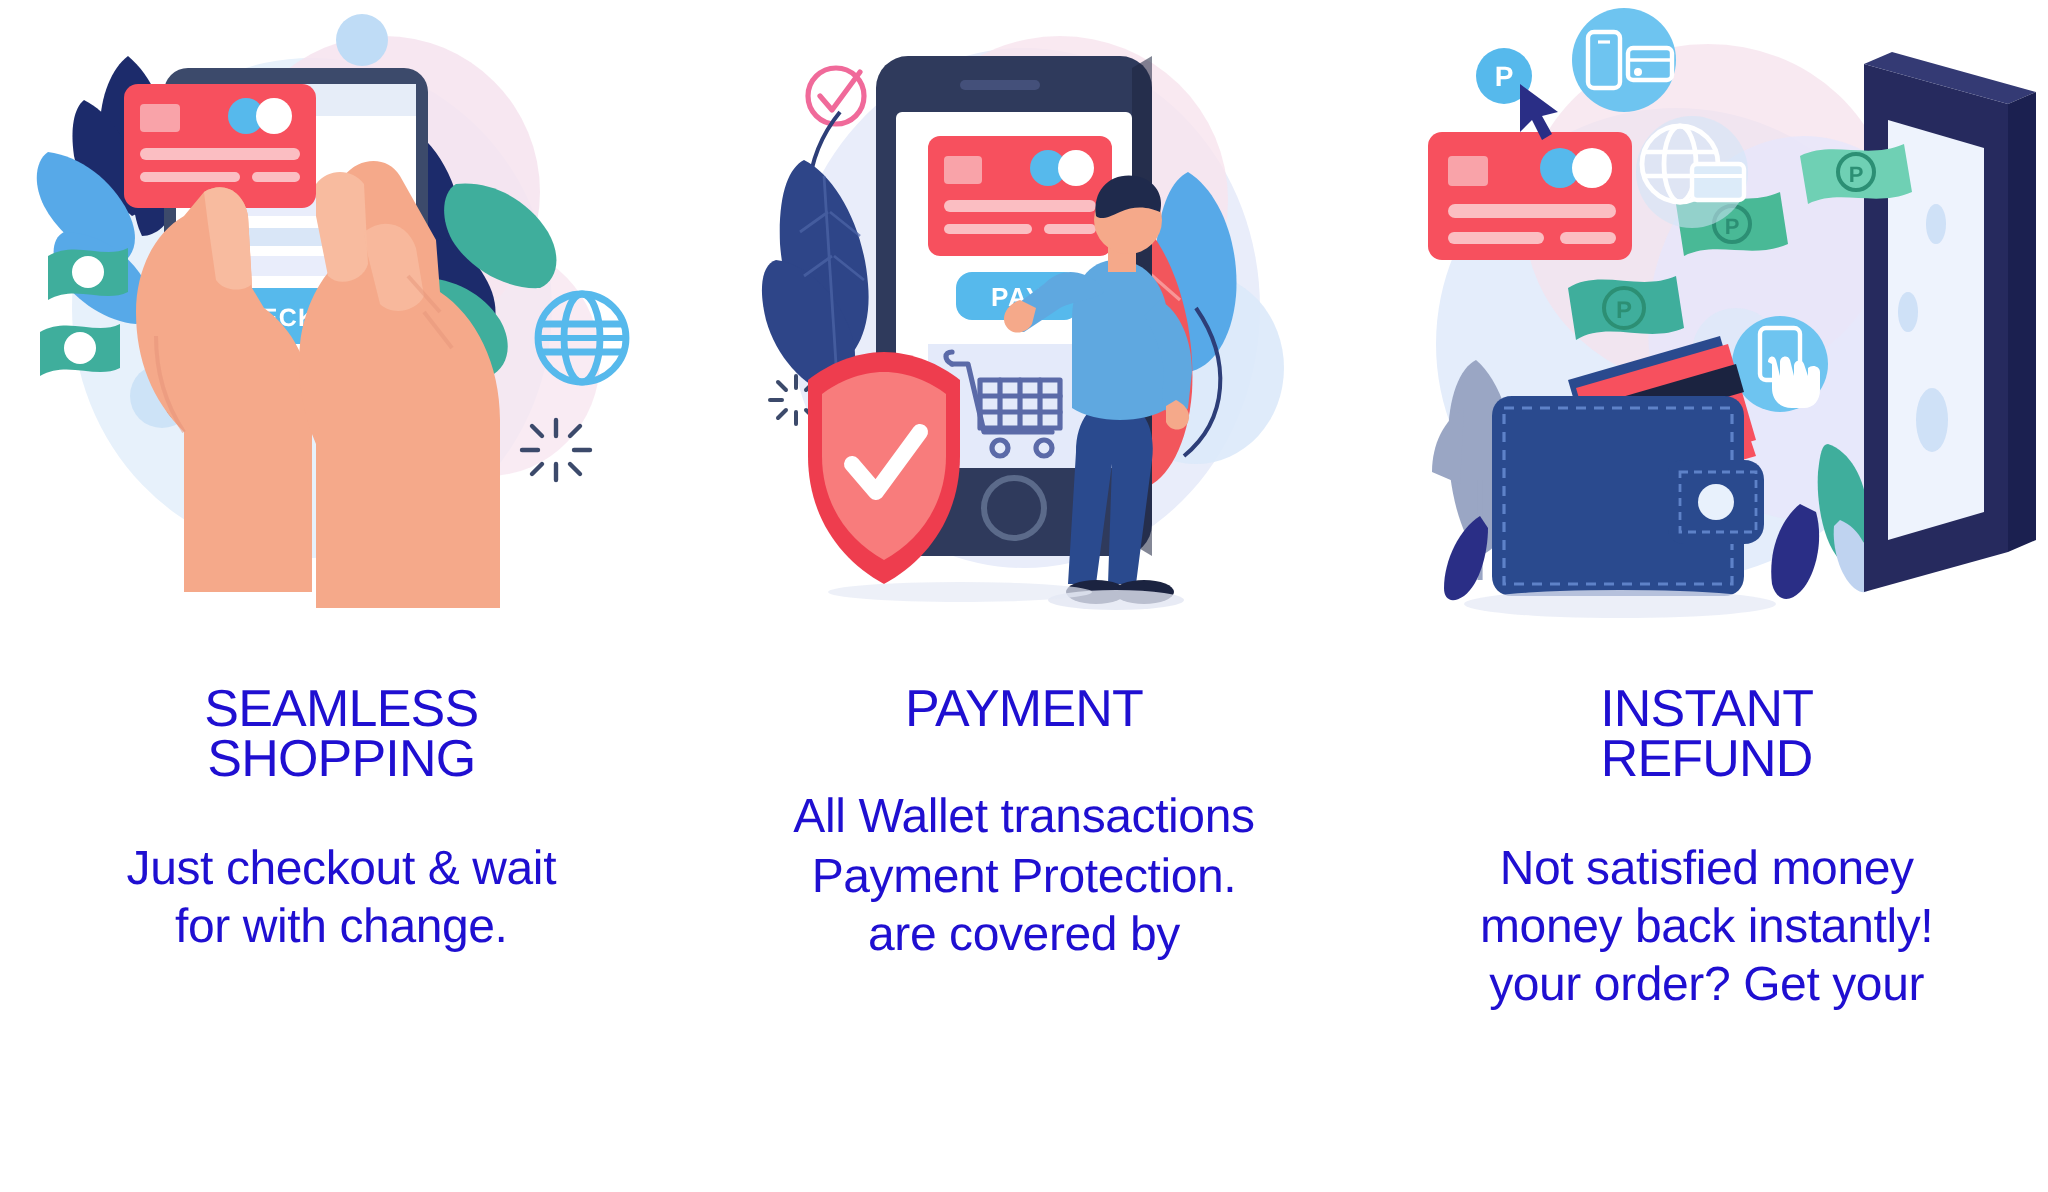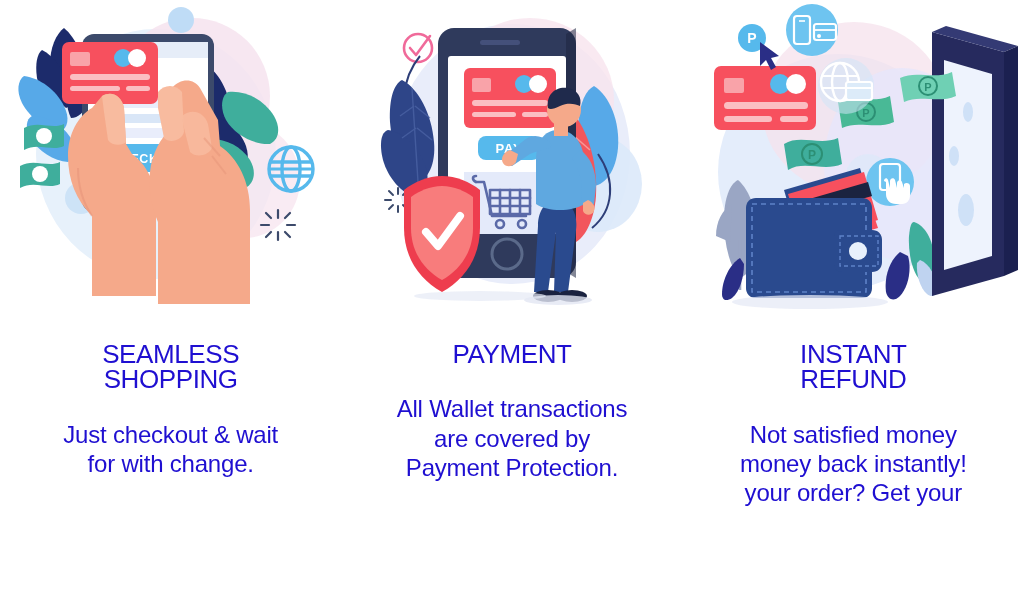--- a/index.html
+++ b/index.html
@@ -303,22 +303,22 @@
           <ellipse cx="196" cy="296" rx="34" ry="5" fill="#E2E6F2" opacity=".8"></ellipse>
         </g>
         <ellipse cx="118" cy="292" rx="66" ry="5" fill="#E6EAF5" opacity=".7"></ellipse>
       </svg>
     </div>
     <div class="headline">
       <span class="l2">PAYMENT</span>
     </div>
     <div class="body-copy">
       <span class="l">All Wallet transactions</span>
+      <span class="l">Payment Protection.</span>
       <span class="l">are covered by</span>
-      <span class="l">Payment Protection.</span>
     </div>
   </div>
 
   <div class="feature">
     <div class="art">
       <svg width="330" height="310" viewBox="0 0 330 310" xmlns="http://www.w3.org/2000/svg">
         <g>
           <ellipse cx="150" cy="168" rx="120" ry="118" fill="#E4EDFB"></ellipse>
           <ellipse cx="166" cy="104" rx="92" ry="86" fill="#F6E1EC" opacity=".75"></ellipse>
           <ellipse cx="214" cy="160" rx="78" ry="96" fill="#E8E6FA" opacity=".85"></ellipse>

